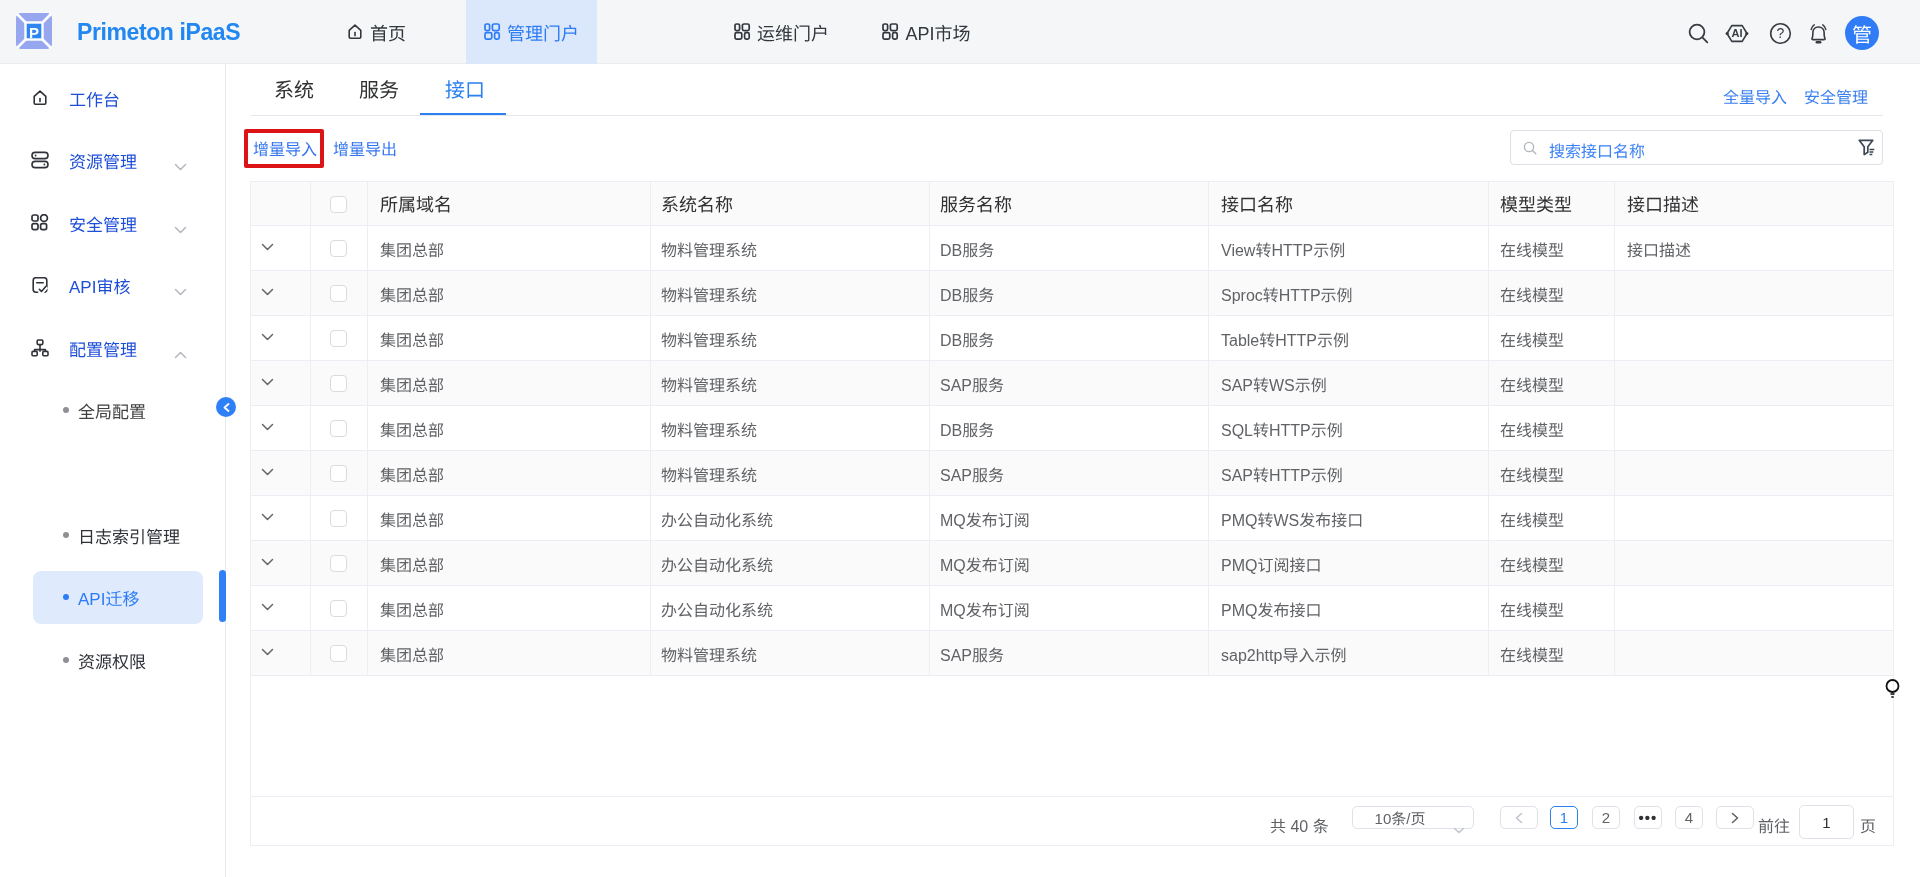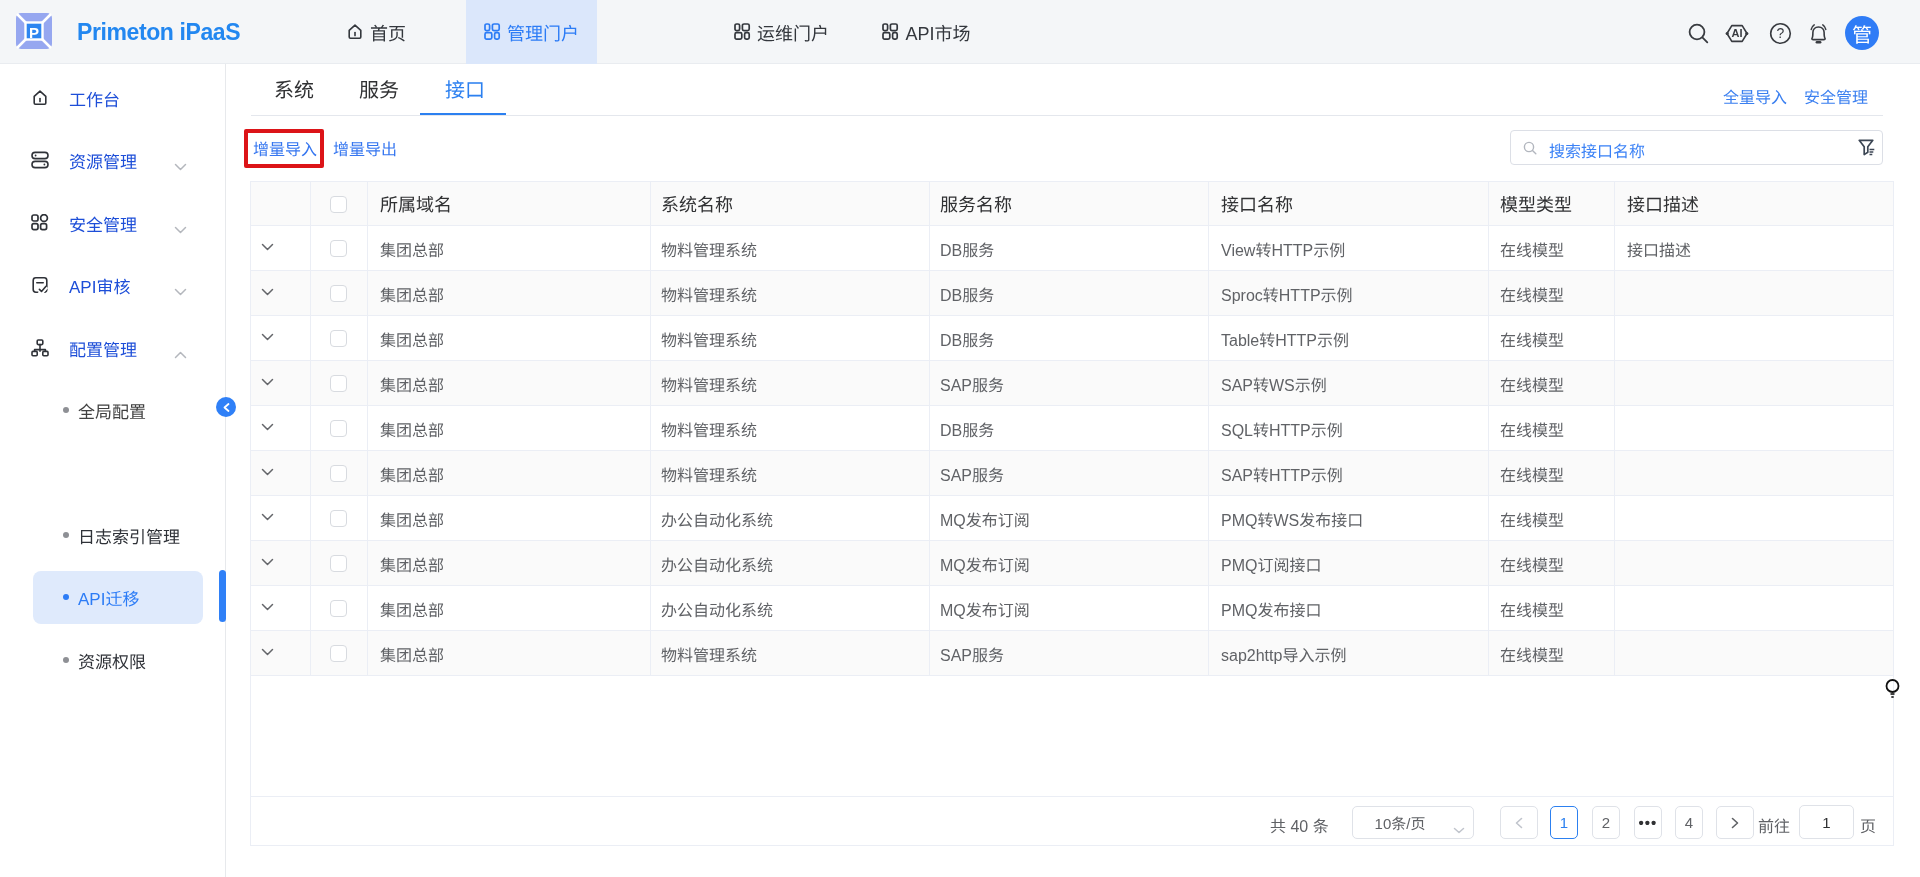--- a/index.html
+++ b/index.html
@@ -47,21 +47,21 @@
   .trow.stripe { background:#fafafa; }
   .cell-border { position:absolute; top:0; width:1px; height:494px; background:#ebeef5; }
   .rowline { position:absolute; left:0; width:1642px; height:1px; background:#ebeef5; }
   .hcell { position:absolute; top:8px; font-size:18px; color:#303133; }
   .tcell { position:absolute; top:11px; font-size:16px; color:#606266; }
   .checkbox { position:absolute; left:79px; top:14px; width:17px; height:17px;
     border:1px solid #d8dbe0; border-radius:4px; background:#fff; }
   .expand { position:absolute; left:10px; top:17px; }
   .expand svg { display:block; }
   #pagin-line { position:absolute; left:0; top:614px; width:1642px; height:1px; background:#ebeef5; }
-  .pbox { position:absolute; top:806px; height:33px; border:1px solid #dfe2e8; border-radius:5px;
+  .pbox { position:absolute; top:806px; height:23px; border:1px solid #dfe2e8; border-radius:5px;
     background:#fff; display:flex; align-items:center; justify-content:center; font-size:15px; }
 </style>
 </head>
 <body>
 <div id="topbar">
   <svg width="38" height="38" viewBox="0 0 38 38" style="position:absolute;left:15px;top:12px;">
       <rect x="1" y="1" width="36" height="36" rx="5" fill="#96a7f0"></rect>
       <path d="M2 2 L12 12 M36 2 L26 12 M2 36 L12 26 M36 36 L26 26" stroke="#ffffff" stroke-width="2.6"></path>
       <rect x="10.5" y="10.5" width="17" height="17" fill="#2e86f0" stroke="#ffffff" stroke-width="2.4"></rect>
       <text x="19" y="25.5" font-size="15" font-weight="bold" fill="#ffffff" text-anchor="middle" font-family="Liberation Sans, sans-serif">P</text>

